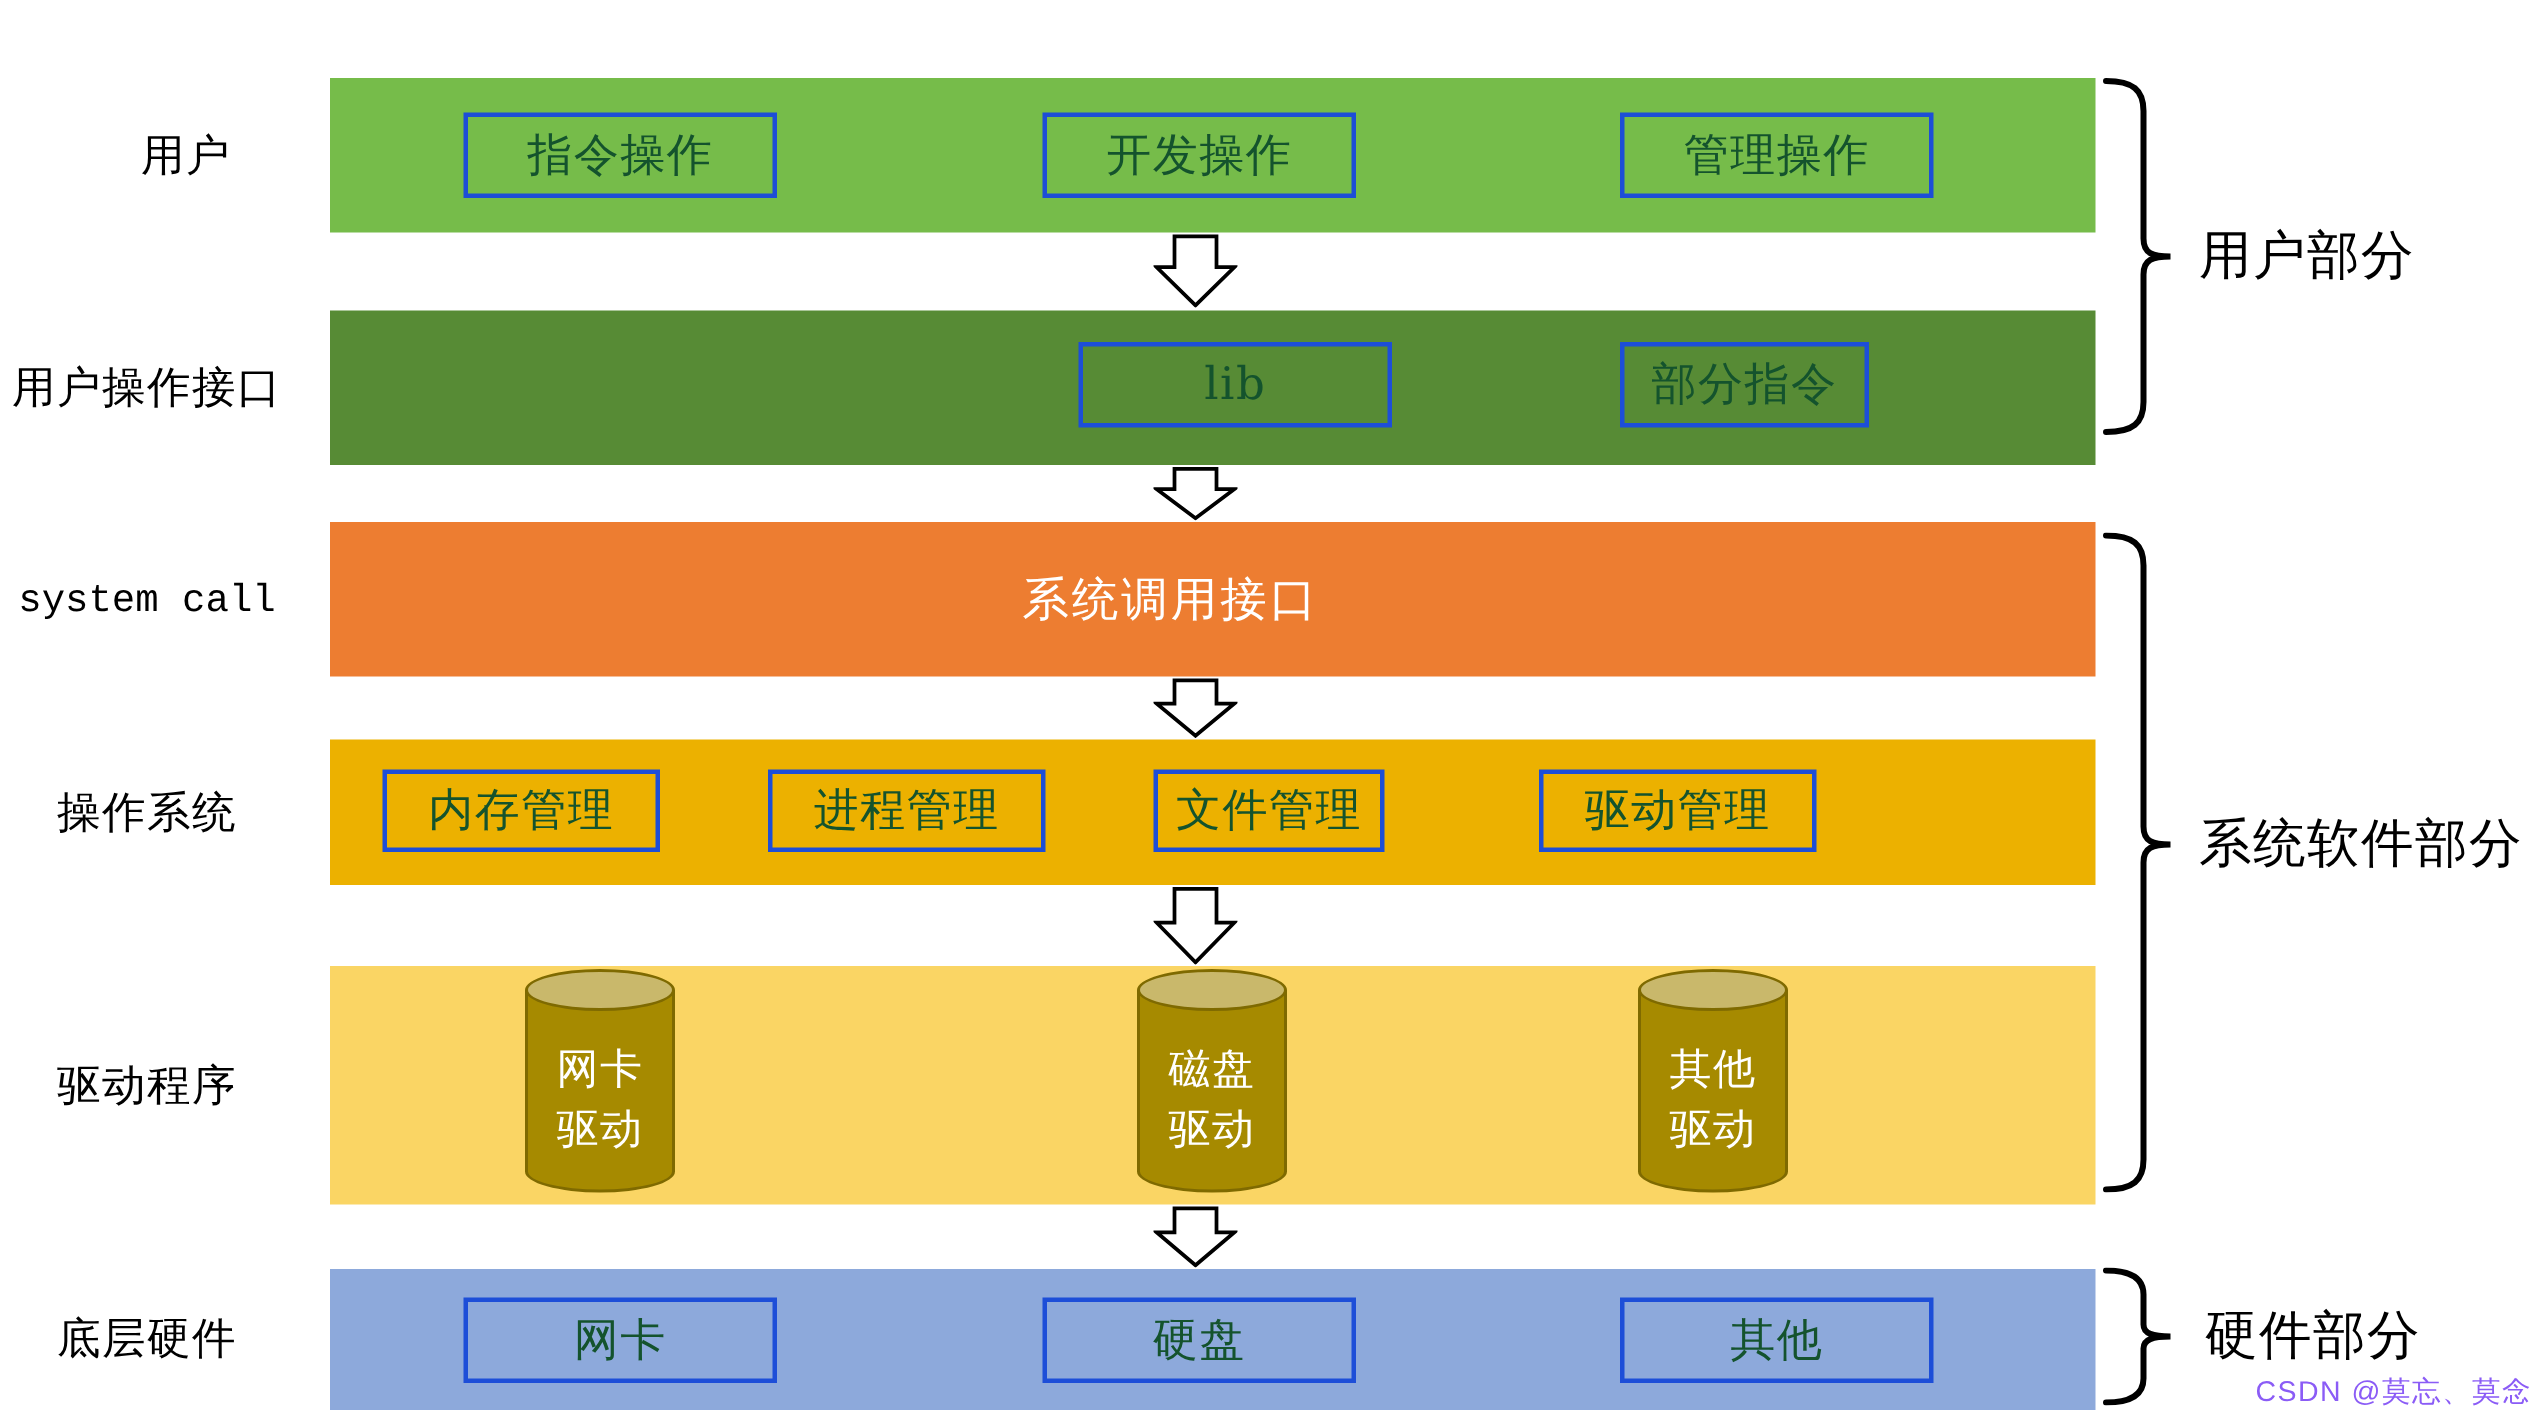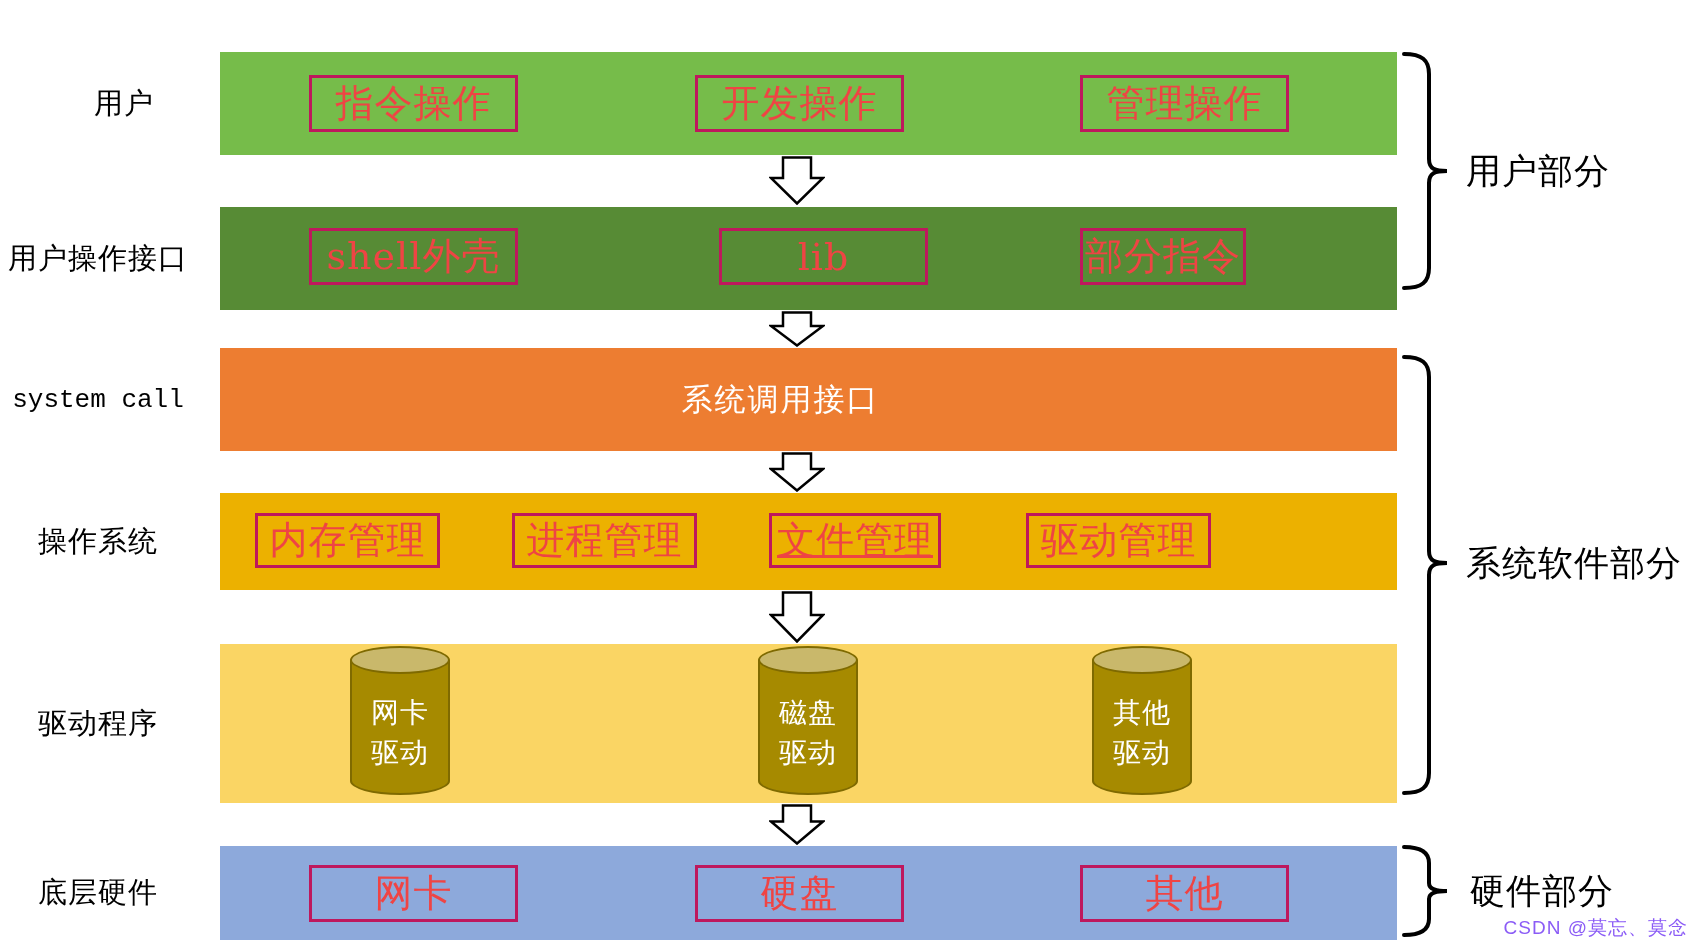--- a/index.html
+++ b/index.html
@@ -17,23 +17,23 @@
   .band{position:absolute;left:220px;width:1177px;}
   .band-user{background:#76BC4A;}
   .band-interface{background:#578B35;}
   .band-syscall{background:#ED7D31;display:flex;align-items:center;justify-content:center;}
   .band-os{background:#ECB100;}
   .band-driver{background:#FAD564;}
   .band-hardware{background:#8DA9DB;}
   .syscall-title{color:#fff;font-size:31px;letter-spacing:2px;transform:translateX(-28px);}
   
   .wbox{
-    position:absolute;border:3px solid #be185d;box-sizing:border-box;
+    position:absolute;border:3px solid #1d4ed8;box-sizing:border-box;
     display:flex;align-items:center;justify-content:center;
-    color:#ef4444;font-size:38px;letter-spacing:1px;white-space:nowrap;
+    color:#14532d;font-size:30px;letter-spacing:1px;white-space:nowrap;
   }
   
   .cyl{position:absolute;width:100px;height:149px;}
   .cyl-body{
     position:absolute;left:0;top:14px;width:100px;height:135px;box-sizing:border-box;
     background:#A68A00;border:2px solid #7F6A00;border-radius:0 0 50px 50px / 0 0 14px 14px;
     display:flex;flex-direction:column;align-items:center;justify-content:center;padding-top:10px;
   }
   .cyl-top{
     position:absolute;left:0;top:0;width:100px;height:28px;box-sizing:border-box;
@@ -69,27 +69,26 @@
     <span class="syscall-title">系统调用接口</span>
   </div>
   <div class="band band-os" style="top:493px;height:97px;"></div>
   <div class="band band-driver" style="top:644px;height:159px;"></div>
   <div class="band band-hardware" style="top:846px;height:94px;"></div>
 
   <div class="wbox" style="left:309px;top:75px;width:209px;height:57px;">指令操作</div>
   <div class="wbox" style="left:695px;top:75px;width:209px;height:57px;">开发操作</div>
   <div class="wbox" style="left:1080px;top:75px;width:209px;height:57px;">管理操作</div>
 
-  <div class="wbox" style="left:309px;top:228px;width:209px;height:57px;">shell外壳</div>
   <div class="wbox" style="left:695px;top:228px;width:209px;height:57px;margin-left:24px;">lib</div>
   <div class="wbox" style="left:1080px;top:228px;width:166px;height:57px;">部分指令</div>
 
   <div class="wbox" style="left:255px;top:513px;width:185px;height:55px;">内存管理</div>
   <div class="wbox" style="left:512px;top:513px;width:185px;height:55px;">进程管理</div>
-  <div class="wbox" style="left:769px;top:513px;width:172px;height:55px;text-decoration:underline;">文件管理</div>
+  <div class="wbox" style="left:769px;top:513px;width:154px;height:55px;">文件管理</div>
   <div class="wbox" style="left:1026px;top:513px;width:185px;height:55px;">驱动管理</div>
 
   <div class="cyl" style="left:350px;top:646px;">
     <div class="cyl-top"></div>
     <div class="cyl-body">
       <span class="cyl-line">网卡</span>
       <span class="cyl-line">驱动</span>
     </div>
   </div>
   <div class="cyl" style="left:758px;top:646px;">

